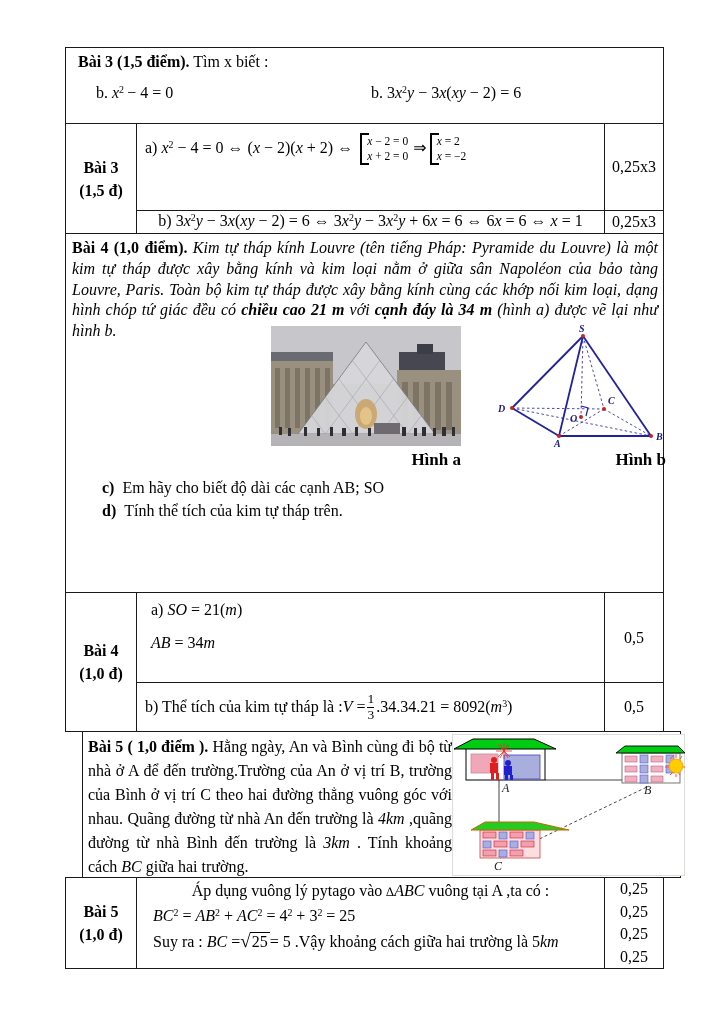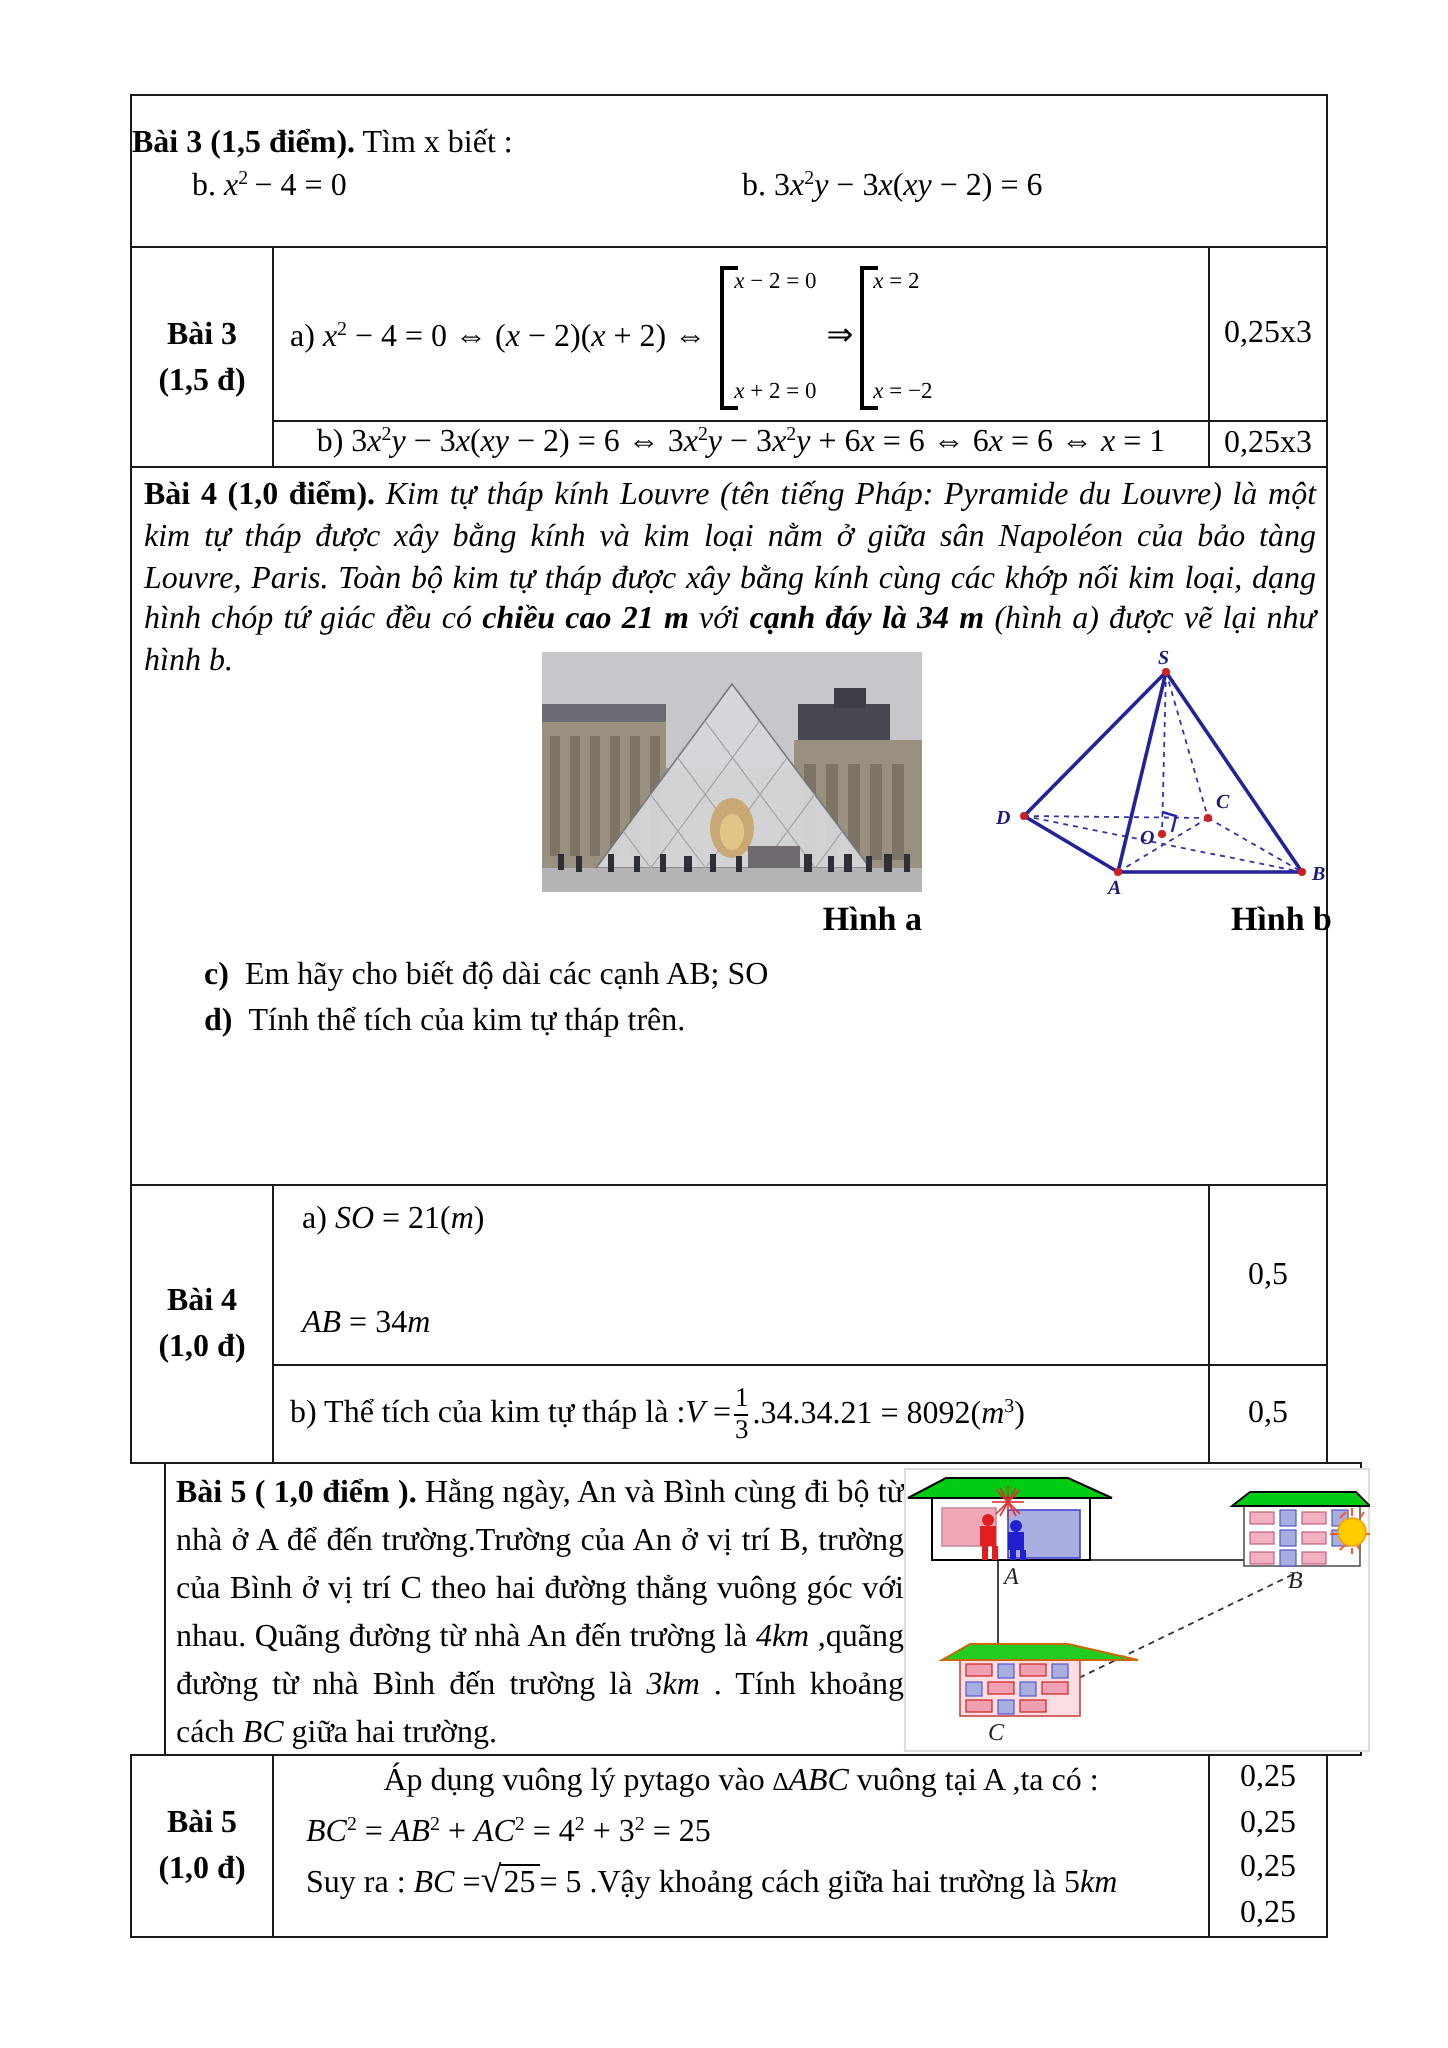--- a/index.html
+++ b/index.html
@@ -9,21 +9,21 @@
   .bx { border:1px solid #1a1a1a; }
   b, .bold { font-weight:bold; }
   .it { font-style:italic; }
   .v { font-style:italic; }
   .sp { font-size:0.62em; vertical-align:0.55em; letter-spacing:0; }
   .sm { font-size:0.8em; }
   .math { white-space:nowrap; }
   
   .cases { display:inline-flex; flex-direction:column; align-items:flex-start;
            vertical-align:middle; position:relative; border-left:2px solid #000;
-           padding:1px 2px 1px 5px; margin:0 3px; font-size:11.5px; line-height:1.3;gap:40px; }
+           padding:1px 2px 1px 5px; margin:0 3px; font-size:11.5px; line-height:1.3; }
   .cases::before, .cases::after { content:""; position:absolute; left:0; width:7px; height:2px; background:#000; }
   .cases::before { top:0; } .cases::after { bottom:0; }
   
   .frac { display:inline-flex; flex-direction:column; align-items:center;
           vertical-align:middle; font-size:13.5px; line-height:1.1; margin:0 2px; }
   .frac .den { border-top:1px solid #000; }
   
   .sqrt { display:inline-flex; align-items:flex-start; white-space:nowrap; }
   .sqrt .rad { font-size:19px; line-height:0.9; margin-right:-1px; }
   .sqrt .arg { border-top:1.5px solid #000; padding:0 2px; }
@@ -41,21 +41,21 @@
   .b5text { line-height:24px; text-align:justify; }
   .cap { font-weight:bold; text-align:right; font-size:17px; }
   .ptcol4 { display:flex; flex-direction:column; justify-content:center; align-items:center; line-height:22.5px; }
 </style>
 </head>
 <body>
 
 <div class="pg">
 
   <div class="abs bx" style="left:65px;top:47px;width:599px;height:77px;">
-    <div class="abs" style="left:0;top:5px;width:580px;margin-top:10px;">
+    <div class="abs" style="left:12px;top:5px;width:580px;">
       <b>Bài 3 (1,5 điểm).</b><span> Tìm x biết :</span>
     </div>
     <div class="abs math" style="left:30px;top:36px;"><span>b.   </span><span class="v">x</span><span class="sp">2</span><span> − 4 = 0</span></div>
     <div class="abs math" style="left:305px;top:36px;"><span>b. 3</span><span class="v">x</span><span class="sp">2</span><span class="v">y</span><span> − 3</span><span class="v">x</span><span>(</span><span class="v">xy</span><span> − 2) = 6</span></div>
   </div>
 
   <div class="abs tbl t3" style="left:65px;top:123px;width:599px;height:111px;">
     <div class="lab">
       <span>Bài 3</span>
       <span>(1,5 đ)</span>
@@ -175,21 +175,21 @@
     </div>
   </div>
 
   <div class="abs tbl t4" style="left:65px;top:592px;width:599px;height:140px;">
     <div class="lab">
       <span>Bài 4</span>
       <span>(1,0 đ)</span>
     </div>
     <div class="cellpad math" style="padding-top:8px;padding-left:14px;">
       <div><span>a) </span><span class="v">SO</span><span> = 21(</span><span class="v">m</span><span>)</span></div>
-      <div style="margin-top:34px;"><span class="v">AB</span><span> = 34</span><span class="v">m</span></div>
+      <div style="margin-top:15px;"><span class="v">AB</span><span> = 34</span><span class="v">m</span></div>
     </div>
     <div class="pts">0,5</div>
     <div class="rowline" style="padding:0 8px;display:flex;align-items:center;">
       <span>b) Thể tích của kim tự tháp là : </span>
       <span class="math"><span class="v">V</span><span> = </span></span>
       <span class="frac">
           <span class="num">1</span>
           <span class="den">3</span>
         </span>
       <span class="math"><span>.34.34.21 = 8092(</span><span class="v">m</span><span class="sp">3</span><span>)</span></span>

